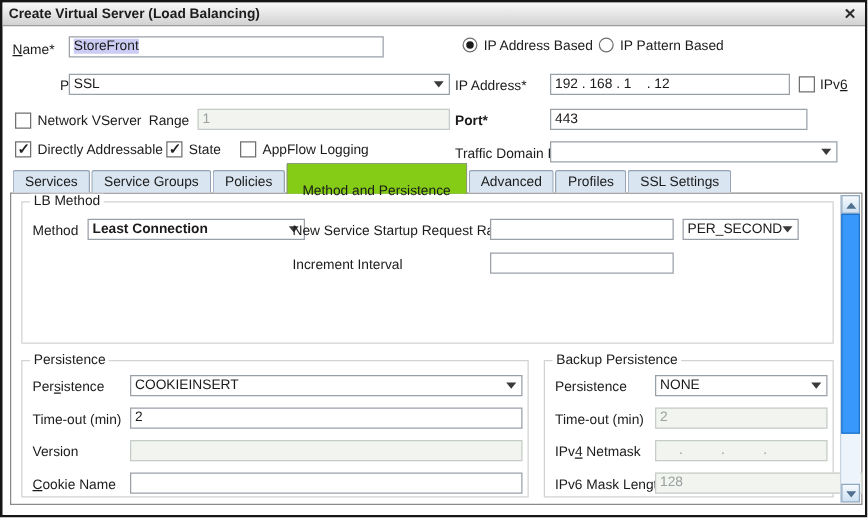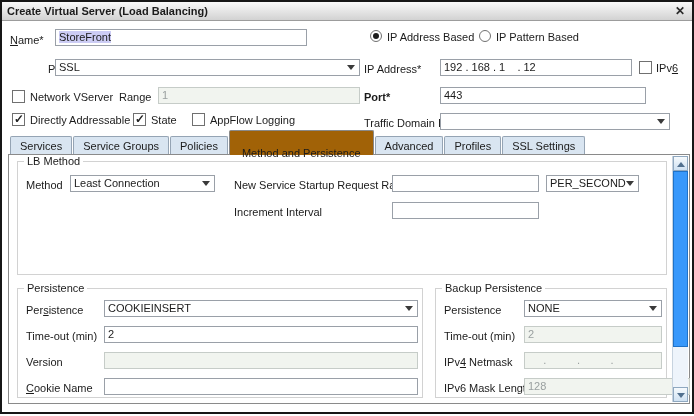--- a/index.html
+++ b/index.html
@@ -18,21 +18,21 @@
     border-left:4px solid transparent; border-right:4px solid transparent; border-top:5px solid #3a3a3a; }
   .disabled { background:#f1f4ef; border-color:#c6ccc8; color:#9aa0a0; }
   .sel { background:#ccccf4; }
   .chk { position:absolute; width:13px; height:13px; border:1px solid #707070; background:#fff; }
   .chk.checked::after { content:"✓"; position:absolute; left:1px; top:-2px; font-size:12px; font-weight:bold; color:#222; }
   .radio { position:absolute; width:12px; height:12px; border:1px solid #707070; border-radius:50%; background:#fff; }
   .radio.checked::after { content:""; position:absolute; left:2px; top:2px; width:6px; height:6px; border-radius:50%; background:#1b1b1b; }
   .tabs { position:absolute; left:8px; top:131px; height:21px; display:flex; align-items:flex-end; z-index:2; }
   .tab { height:18px; line-height:18px; padding:0 9px; background:#d9e5f1; border:1px solid #95a4b4; border-bottom:none;
     margin-right:1px; border-radius:2px 2px 0 0; white-space:nowrap; cursor:pointer; }
-  .tab.active { height:21px; line-height:21px; background:#a16207; border-color:#8a8a8a; margin-bottom:-1px; padding:12px 12px; }
+  .tab.active { height:21px; line-height:21px; background:#84cc16; border-color:#8a8a8a; margin-bottom:-1px; padding:12px 12px; }
   .panel { position:absolute; left:6px; top:152px; width:682px; height:250px; border:1px solid #8a8a8a; background:#fff; z-index:1; }
   .groupbox { position:absolute; border:1px solid #d2d2d2; }
   .group-label { position:absolute; left:6px; top:-7px; background:#fff; padding:0 3px; white-space:nowrap; }
   .scrollbar { position:absolute; top:1px; right:1px; width:16px; height:246px; background:#eef4fb; border-left:1px solid #c7d3df; }
   .sb-btn { position:absolute; left:0; width:15px; height:15px; background:linear-gradient(#f6fafd,#cfe1f2); border:1px solid #8fa8c0; }
   .sb-btn.up { top:0; }
   .sb-btn.down { bottom:0; }
   .sb-btn .tri-up { position:absolute; left:3px; top:5px; width:0; height:0;
     border-left:4px solid transparent; border-right:4px solid transparent; border-bottom:5px solid #51708f; }
   .sb-btn .tri-down { position:absolute; left:3px; top:5px; width:0; height:0;
@@ -91,21 +91,21 @@
     <div class="tab">Advanced</div>
     <div class="tab">Profiles</div>
     <div class="tab">SSL Settings</div>
   </div>
 
   <div class="panel">
 
     <div class="groupbox" style="left:8px; top:6px; width:650px; height:114px;">
       <span class="group-label">LB Method</span>
       <span class="lbl" style="left:8px; top:17px;">Method</span>
-      <div class="combo" style="left:52px; top:13px; width:145px;"><span>Least Connection</span><span class="arrow"></span></div>
+      <div class="combo" style="left:52px; top:13px; width:174px;font-weight:bold;"><span>Least Connection</span><span class="arrow"></span></div>
       <span class="lbl" style="left:216px; top:17px;">New Service Startup Request Rate</span>
       <div class="field" style="left:374px; top:13px; width:147px;"><span></span></div>
       <div class="combo" style="left:528px; top:13px; width:93px;"><span>PER_SECOND</span><span class="arrow"></span></div>
       <span class="lbl" style="left:216px; top:44px;">Increment Interval</span>
       <div class="field" style="left:374px; top:40px; width:147px;"><span></span></div>
     </div>
 
     <div class="groupbox" style="left:8px; top:133px; width:406px; height:110px;">
       <span class="group-label">Persistence</span>
       <span class="lbl" style="left:8px; top:15px;"><span>Per</span><span class="hk">s</span><span>istence</span></span>

